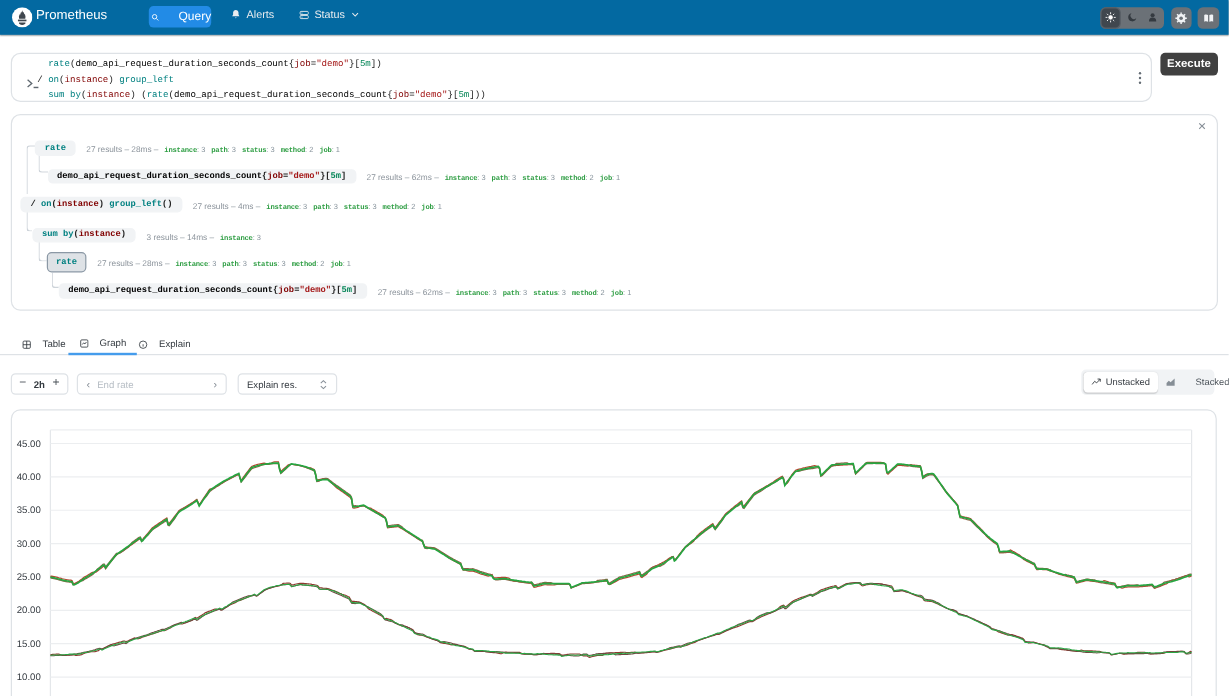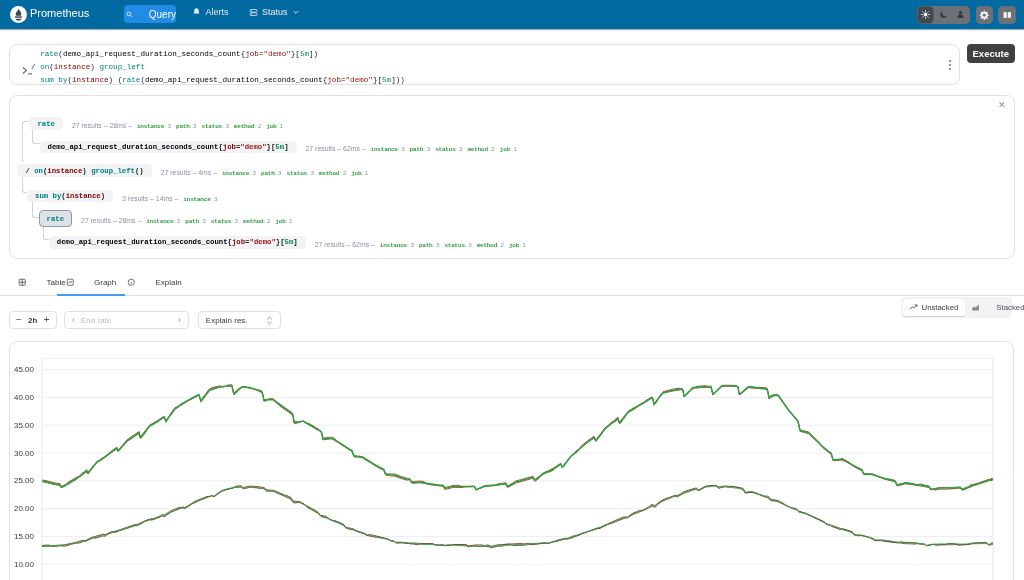--- a/index.html
+++ b/index.html
@@ -20,24 +20,24 @@
 .trow{position:absolute;display:flex;align-items:center;white-space:nowrap}
 .pill{display:inline-block;white-space:pre;background:#f1f3f5;border:1px solid #f1f3f5;border-radius:4px;padding:1.2px 7px;font-family:"Liberation Mono",monospace;font-size:7.3px;font-weight:700;line-height:8px}
 .pill.sel{background:#dee2e6;border:1px solid #8b98a5;padding:3.4px 7px}
 .stats{margin-left:9px;display:inline-flex;align-items:baseline;position:relative;top:-0.5px}
 .gtx{color:#8a929a;font-size:6.9px;margin-right:3px}
 .labs .ln{color:#2f9e44;font-family:"Liberation Mono",monospace;font-weight:700;font-size:6.0px;letter-spacing:-0.2px}
 .labs .lc{color:#87939c;font-family:"Liberation Sans",sans-serif;font-size:6.2px}
 .labs .gap{display:inline-block;width:5px}
 .close{position:absolute;right:8.5px;top:4px;color:#868e96;font-size:9px}
 .tabs{position:absolute;left:0;top:278px;width:1024px;height:17.6px;border-bottom:1px solid #dee2e6}
-.tab{position:absolute;top:0;height:17.6px;display:flex;align-items:flex-start;gap:20px;font-size:8px;color:#343a40;padding:0 9px}
+.tab{position:absolute;top:0;height:17.6px;display:flex;align-items:center;gap:9px;font-size:8px;color:#343a40;padding:0 9px}
 .tab.active{border-bottom:2px solid #459cec}
 .ctl{position:absolute;border:1px solid #dee2e6;border-radius:4px;background:#fff;display:flex;align-items:center;font-size:8px;color:#343a40}
-.seg2{position:absolute;left:900.5px;top:297px;width:111.5px;height:20.5px;background:#f1f3f5;border-radius:4px;display:flex;align-items:flex-start;padding:2px;font-size:7.8px}
+.seg2{position:absolute;left:900.5px;top:308px;width:111.5px;height:20.5px;background:#f1f3f5;border-radius:4px;display:flex;align-items:flex-start;padding:2px;font-size:7.8px}
 .seg2 .a{background:#fff;border-radius:3.5px;height:16.5px;display:flex;align-items:center;gap:3.5px;padding:0 6.5px;color:#343a40;box-shadow:0 0.5px 1px rgba(0,0,0,.15)}
 .seg2 .b{height:16.5px;display:flex;align-items:center;gap:16px;padding:0 6.5px;color:#495057}
 .gpanel{position:absolute;left:9px;top:341px;width:1005px;height:260px;border:1px solid #dee2e6;border-radius:8px;background:#fff}
 </style></head><body>
 
 <div class="nav">
   <span style="position:absolute;left:10px;top:5.5px"><svg width="17" height="17" viewBox="0 0 24 24">
         <circle cx="12" cy="12" r="12" fill="#fff"></circle>
         <path fill="#40474e" d="M12 3.6 L12.9 6.2 L13.4 5.4 L14.7 8.6 L15.2 7.9 L15.9 11.2 L15.6 13.6 L8.4 13.6 L8.1 11.2 L8.9 8.2 L9.6 9 L10.6 5.6 L11.2 6.4 Z"></path>
         <rect x="7" y="14.6" width="10" height="2" fill="#40474e"></rect>
@@ -187,21 +187,21 @@
       </svg>
       <span>Table</span>
     </span>
   <span class="tab active" style="left:56.5px">
       <svg width="8.5" height="8.5" viewBox="0 0 24 24" fill="none" stroke="#343a40" stroke-width="2">
         <rect x="3.5" y="3.5" width="17" height="17" rx="2.5"></rect>
         <polyline points="7,14.5 10.5,10.5 13.5,13 17,8.5"></polyline>
       </svg>
       <span>Graph</span>
     </span>
-  <span class="tab" style="left:118px">
+  <span class="tab" style="left:106px">
       <svg width="8.5" height="8.5" viewBox="0 0 24 24" fill="none" stroke="#343a40" stroke-width="2">
         <circle cx="12" cy="12" r="8.7"></circle>
         <line x1="12" y1="11" x2="12" y2="16.5"></line>
         <line x1="12" y1="7.5" x2="12" y2="7.6" stroke-width="2.4"></line>
       </svg>
       <span>Explain</span>
     </span>
 </div>
 
 <div class="ctl" style="left:9px;top:311px;width:47.5px;height:18px;justify-content:space-between;padding:0 6px">

